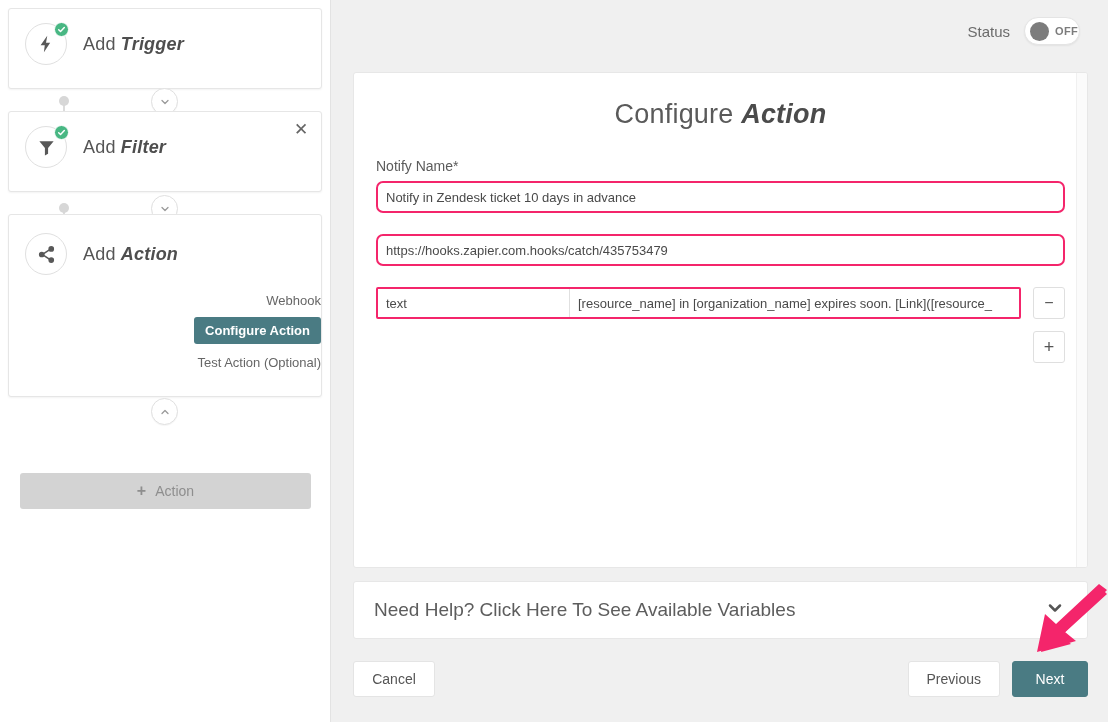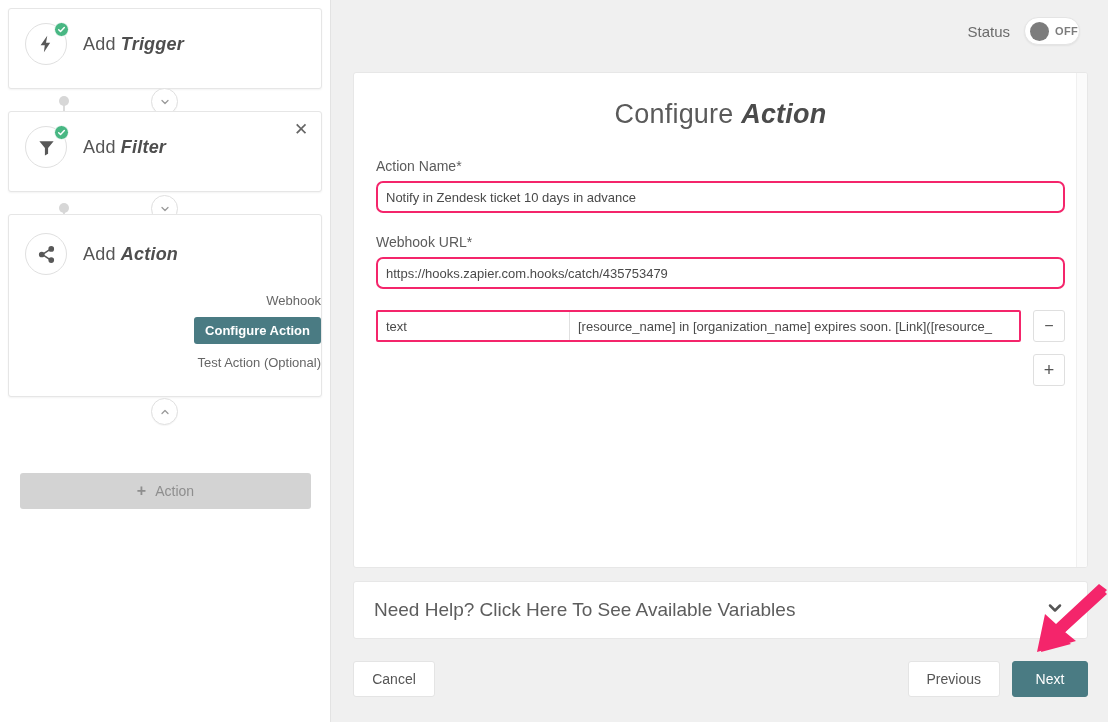--- a/index.html
+++ b/index.html
@@ -310,26 +310,25 @@
 
     <div class="panel-wrap">
 
       <section class="form-card">
         <div class="scrolltrack"></div>
         <div class="form-inner">
 
           <h1 class="card-title"><span>Configure </span><b>Action</b></h1>
 
           <div class="field-block">
-            <div class="field-label"><span>Action Name</span><span class="req">*</span></div>
+            <div class="field-label"><span>Notify Name</span><span class="req">*</span></div>
             <input class="hl-input" type="text" value="Notify in Zendesk ticket 10 days in advance" style="">
           </div>
 
           <div class="field-block">
-            <div class="field-label"><span>Webhook URL</span><span class="req">*</span></div>
             <input class="hl-input" type="text" value="https://hooks.zapier.com.hooks/catch/435753479" style="">
           </div>
 
 
 
           <div class="kv-row">
             <div class="kv-fields">
               <input class="k-in" type="text" value="text" style="">
               <input class="v-in" type="text" value="[resource_name] in [organization_name] expires soon. [Link]([resource_" style="">
             </div>

